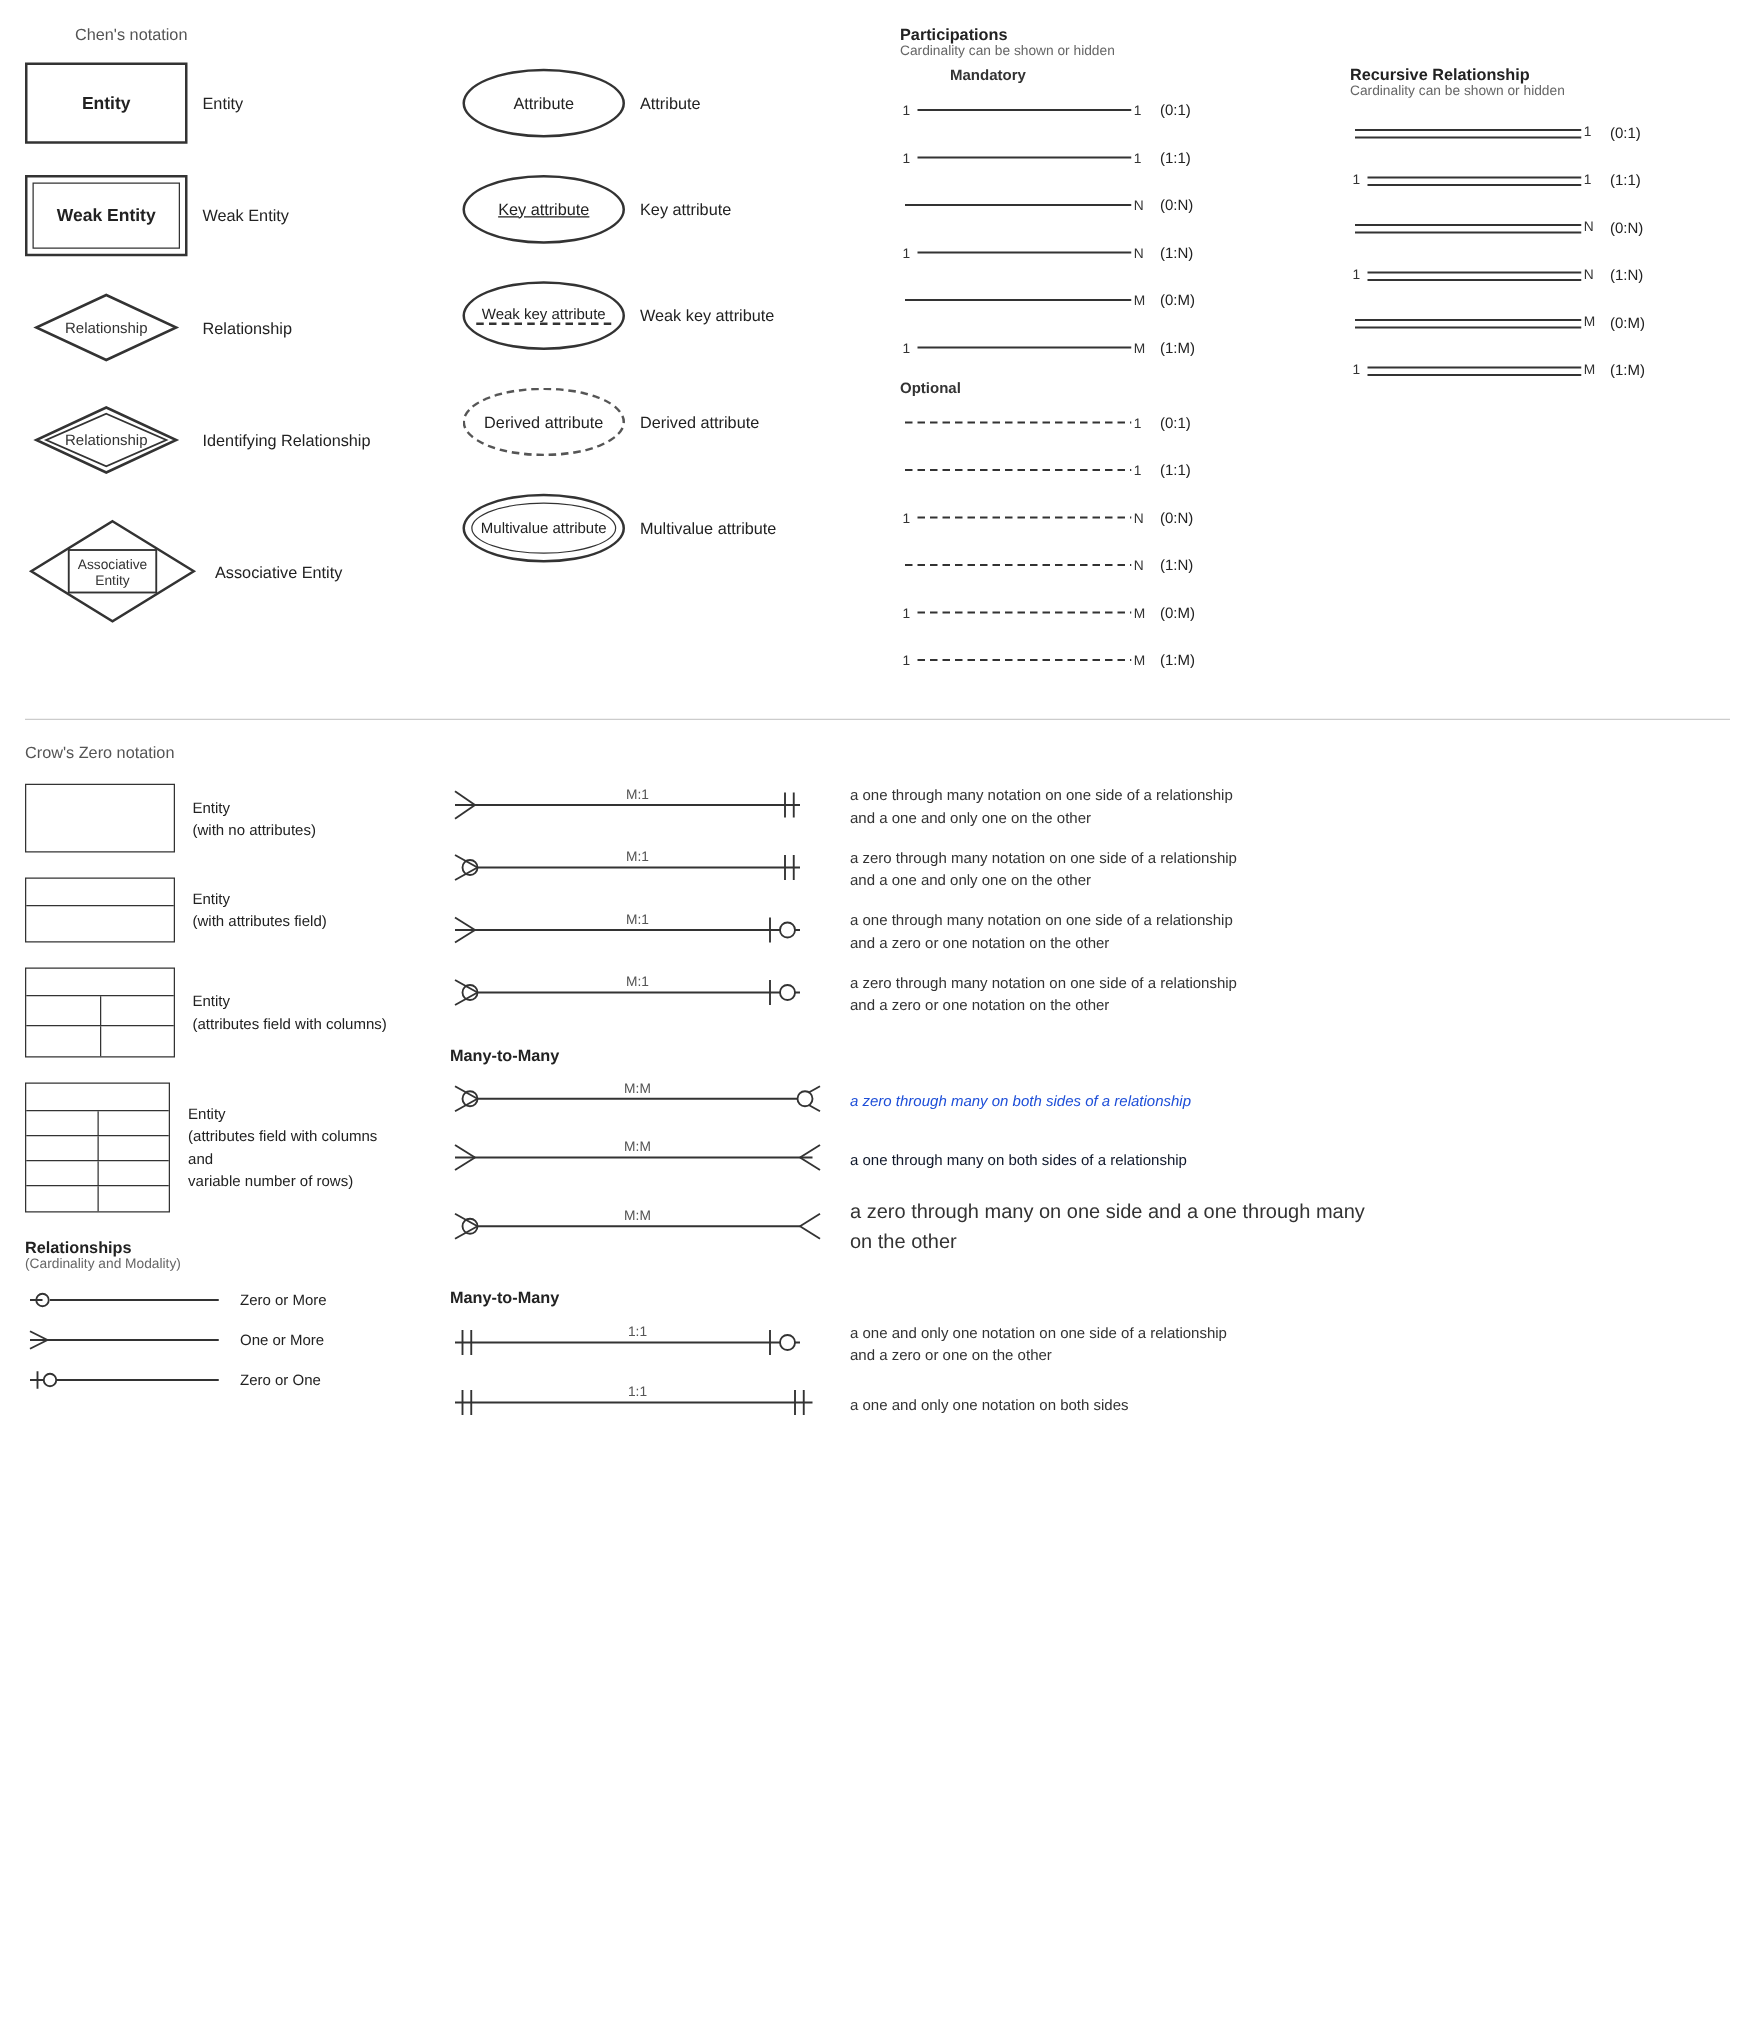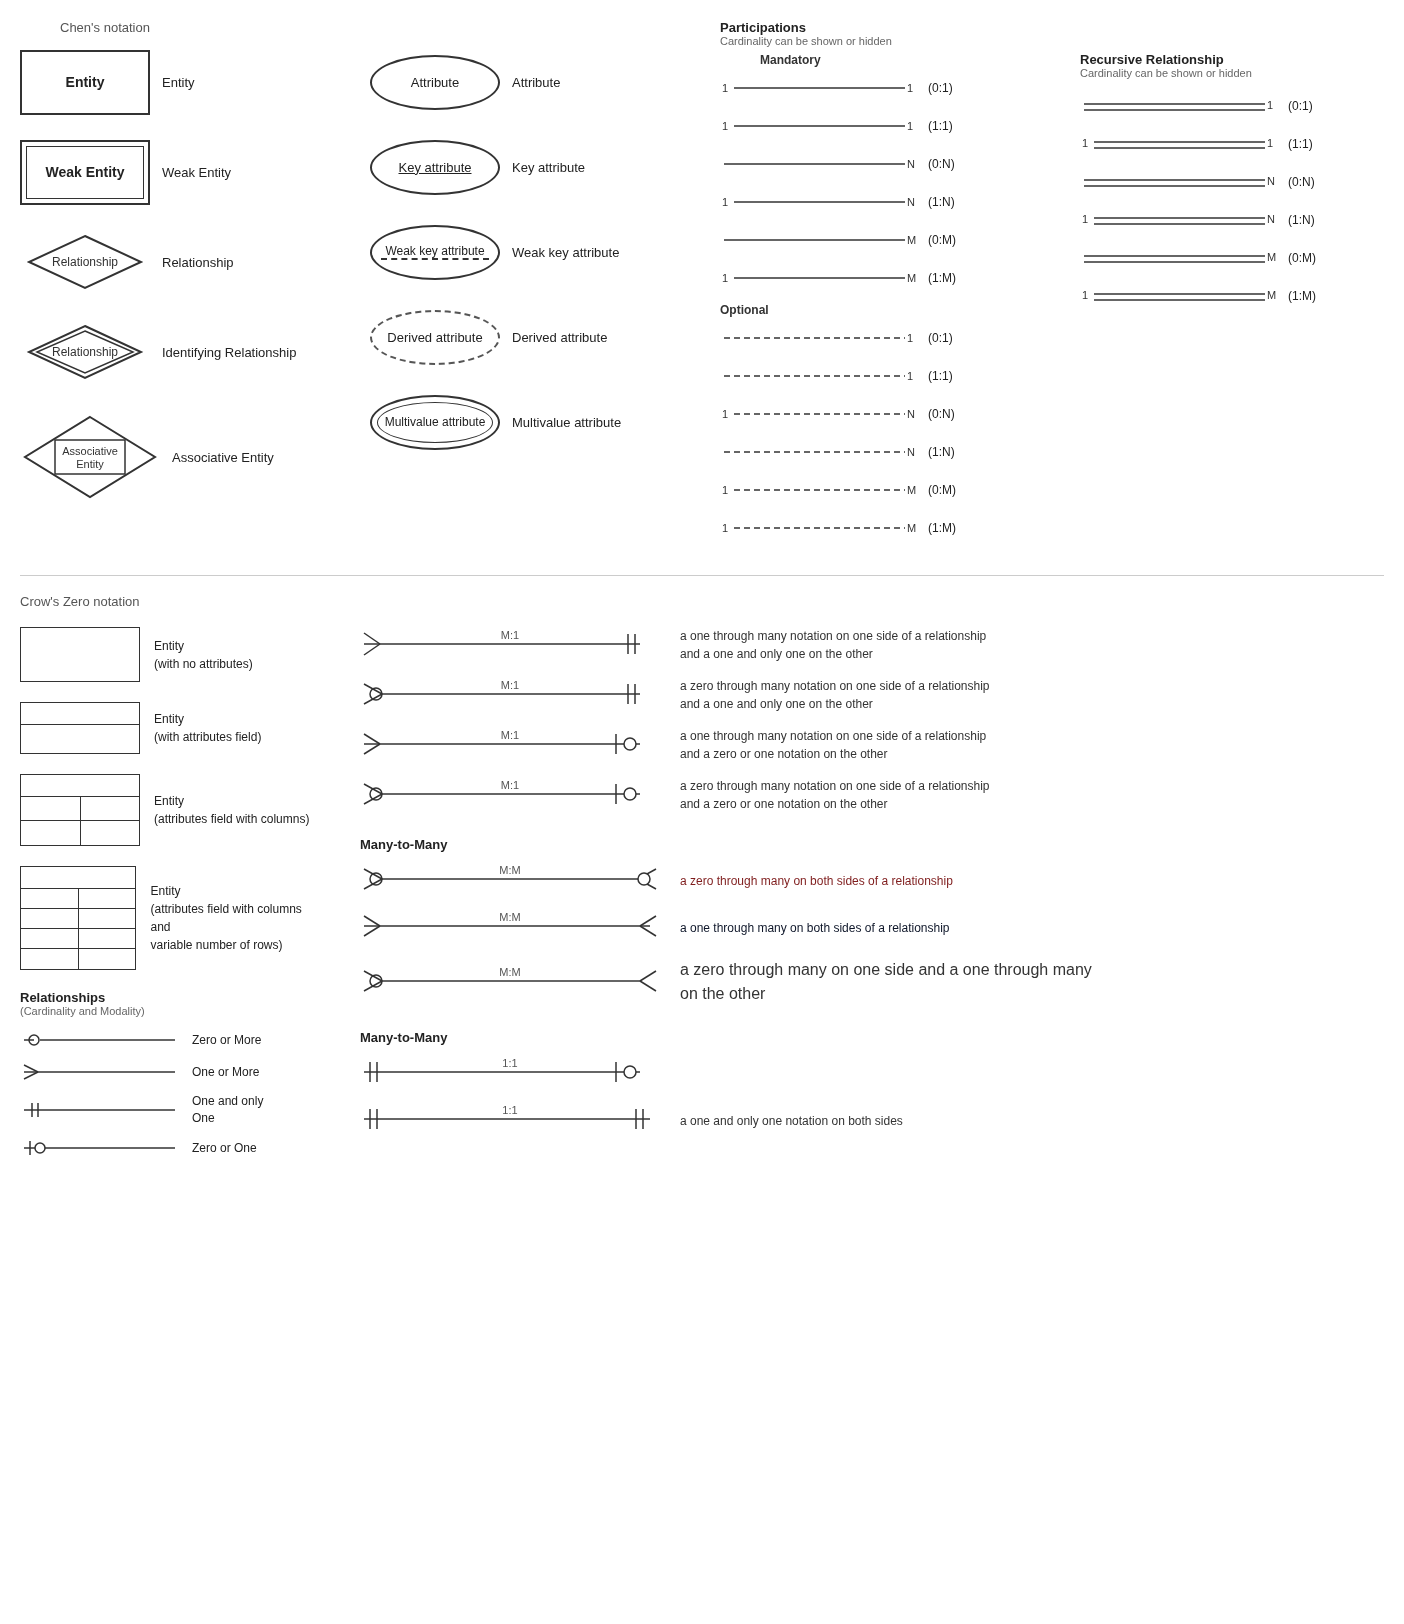--- a/index.html
+++ b/index.html
@@ -558,29 +558,20 @@
         <div style="display:flex;align-items:center;gap:12px;margin-bottom:10px;">
           <svg width="160" height="22">
             <line x1="4" y1="11" x2="155" y2="11" stroke="#333" stroke-width="1.5"></line>
 
             <line x1="4" y1="4" x2="18" y2="11" stroke="#333" stroke-width="1.5"></line>
             <line x1="4" y1="18" x2="18" y2="11" stroke="#333" stroke-width="1.5"></line>
           </svg>
           <span style="font-size:12px;">One or More</span>
         </div>
 
-        <div style="display:flex;align-items:center;gap:12px;margin-bottom:10px;">
-          <svg width="160" height="22">
-            <line x1="4" y1="11" x2="155" y2="11" stroke="#333" stroke-width="1.5"></line>
-
-            <line x1="12" y1="4" x2="12" y2="18" stroke="#333" stroke-width="1.5"></line>
-            <line x1="18" y1="4" x2="18" y2="18" stroke="#333" stroke-width="1.5"></line>
-          </svg>
-          <span style="font-size:12px;line-height:1.4;">One and only<br>One</span>
-        </div>
 
         <div style="display:flex;align-items:center;gap:12px;margin-bottom:10px;">
           <svg width="160" height="22">
             <line x1="4" y1="11" x2="155" y2="11" stroke="#333" stroke-width="1.5"></line>
 
             <line x1="10" y1="4" x2="10" y2="18" stroke="#333" stroke-width="1.5"></line>
             <circle cx="20" cy="11" r="5" fill="white" stroke="#333" stroke-width="1.5"></circle>
           </svg>
           <span style="font-size:12px;">Zero or One</span>
         </div>
@@ -667,21 +658,21 @@
               <line x1="4" y1="5" x2="22" y2="15" stroke="#333" stroke-width="1.5"></line>
               <line x1="4" y1="25" x2="22" y2="15" stroke="#333" stroke-width="1.5"></line>
               <line x1="22" y1="15" x2="278" y2="15" stroke="#333" stroke-width="1.5"></line>
 
               <line x1="296" y1="5" x2="278" y2="15" stroke="#333" stroke-width="1.5"></line>
               <line x1="296" y1="25" x2="278" y2="15" stroke="#333" stroke-width="1.5"></line>
               <circle cx="284" cy="15" r="6" fill="white" stroke="#333" stroke-width="1.5"></circle>
               <text x="150" y="10" text-anchor="middle" font-size="11" fill="#555">M:M</text>
             </svg>
           </div>
-          <div style="font-size:12px;color:#7f1d1d;line-height:1.5;">a zero through many on both sides of a relationship</div>
+          <div style="font-size:12px;color:#1d4ed8;line-height:1.5;font-style:italic;">a zero through many on both sides of a relationship</div>
         </div>
 
         <div style="display:flex;align-items:center;gap:20px;margin-bottom:14px;">
           <div style="width:300px;position:relative;">
             <svg width="300" height="30">
 
               <line x1="4" y1="5" x2="20" y2="15" stroke="#333" stroke-width="1.5"></line>
               <line x1="4" y1="25" x2="20" y2="15" stroke="#333" stroke-width="1.5"></line>
               <line x1="4" y1="15" x2="290" y2="15" stroke="#333" stroke-width="1.5"></line>
 
@@ -720,20 +711,21 @@
 
               <line x1="10" y1="5" x2="10" y2="25" stroke="#333" stroke-width="1.5"></line>
               <line x1="17" y1="5" x2="17" y2="25" stroke="#333" stroke-width="1.5"></line>
               <line x1="4" y1="15" x2="280" y2="15" stroke="#333" stroke-width="1.5"></line>
 
               <line x1="256" y1="5" x2="256" y2="25" stroke="#333" stroke-width="1.5"></line>
               <circle cx="270" cy="15" r="6" fill="white" stroke="#333" stroke-width="1.5"></circle>
               <text x="150" y="10" text-anchor="middle" font-size="11" fill="#555">1:1</text>
             </svg>
           </div>
+          <div style="font-size:12px;color:#333;line-height:1.5;">a one and only one notation on one side of a relationship<br>and a zero or one on the other</div>
         </div>
 
         <div style="display:flex;align-items:center;gap:20px;margin-bottom:14px;">
           <div style="width:300px;position:relative;">
             <svg width="300" height="30">
 
               <line x1="10" y1="5" x2="10" y2="25" stroke="#333" stroke-width="1.5"></line>
               <line x1="17" y1="5" x2="17" y2="25" stroke="#333" stroke-width="1.5"></line>
               <line x1="4" y1="15" x2="290" y2="15" stroke="#333" stroke-width="1.5"></line>
 

